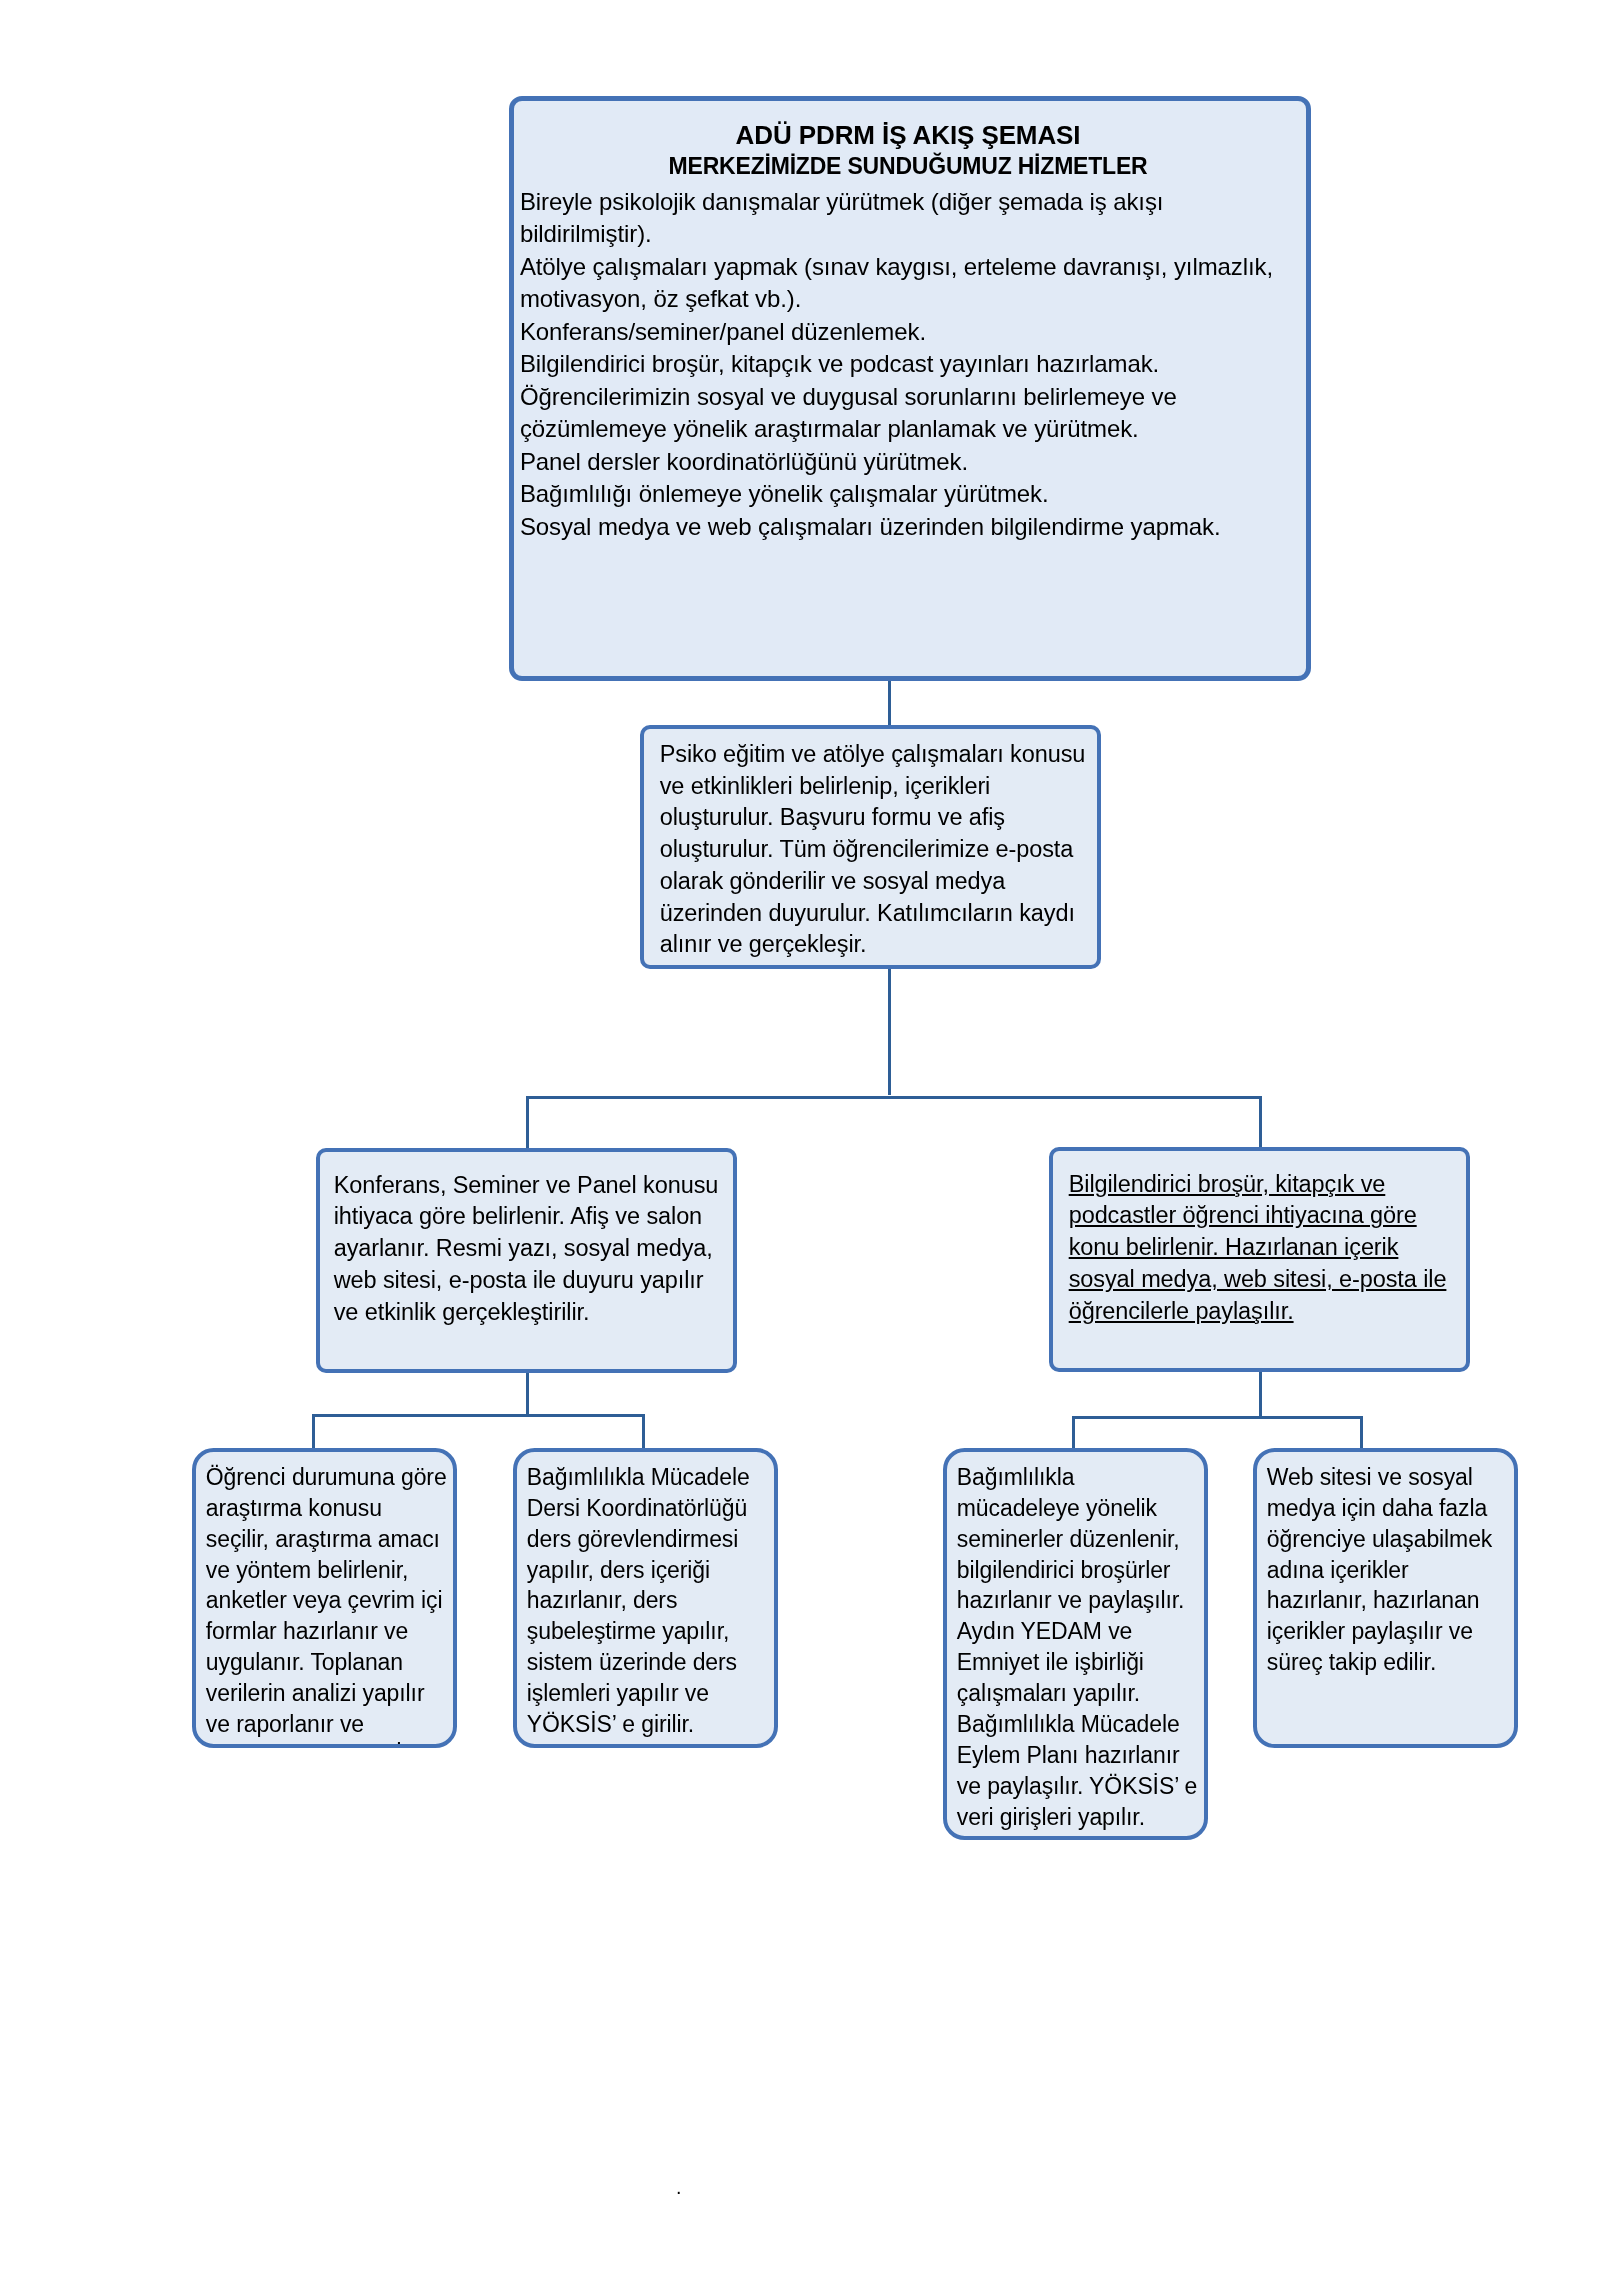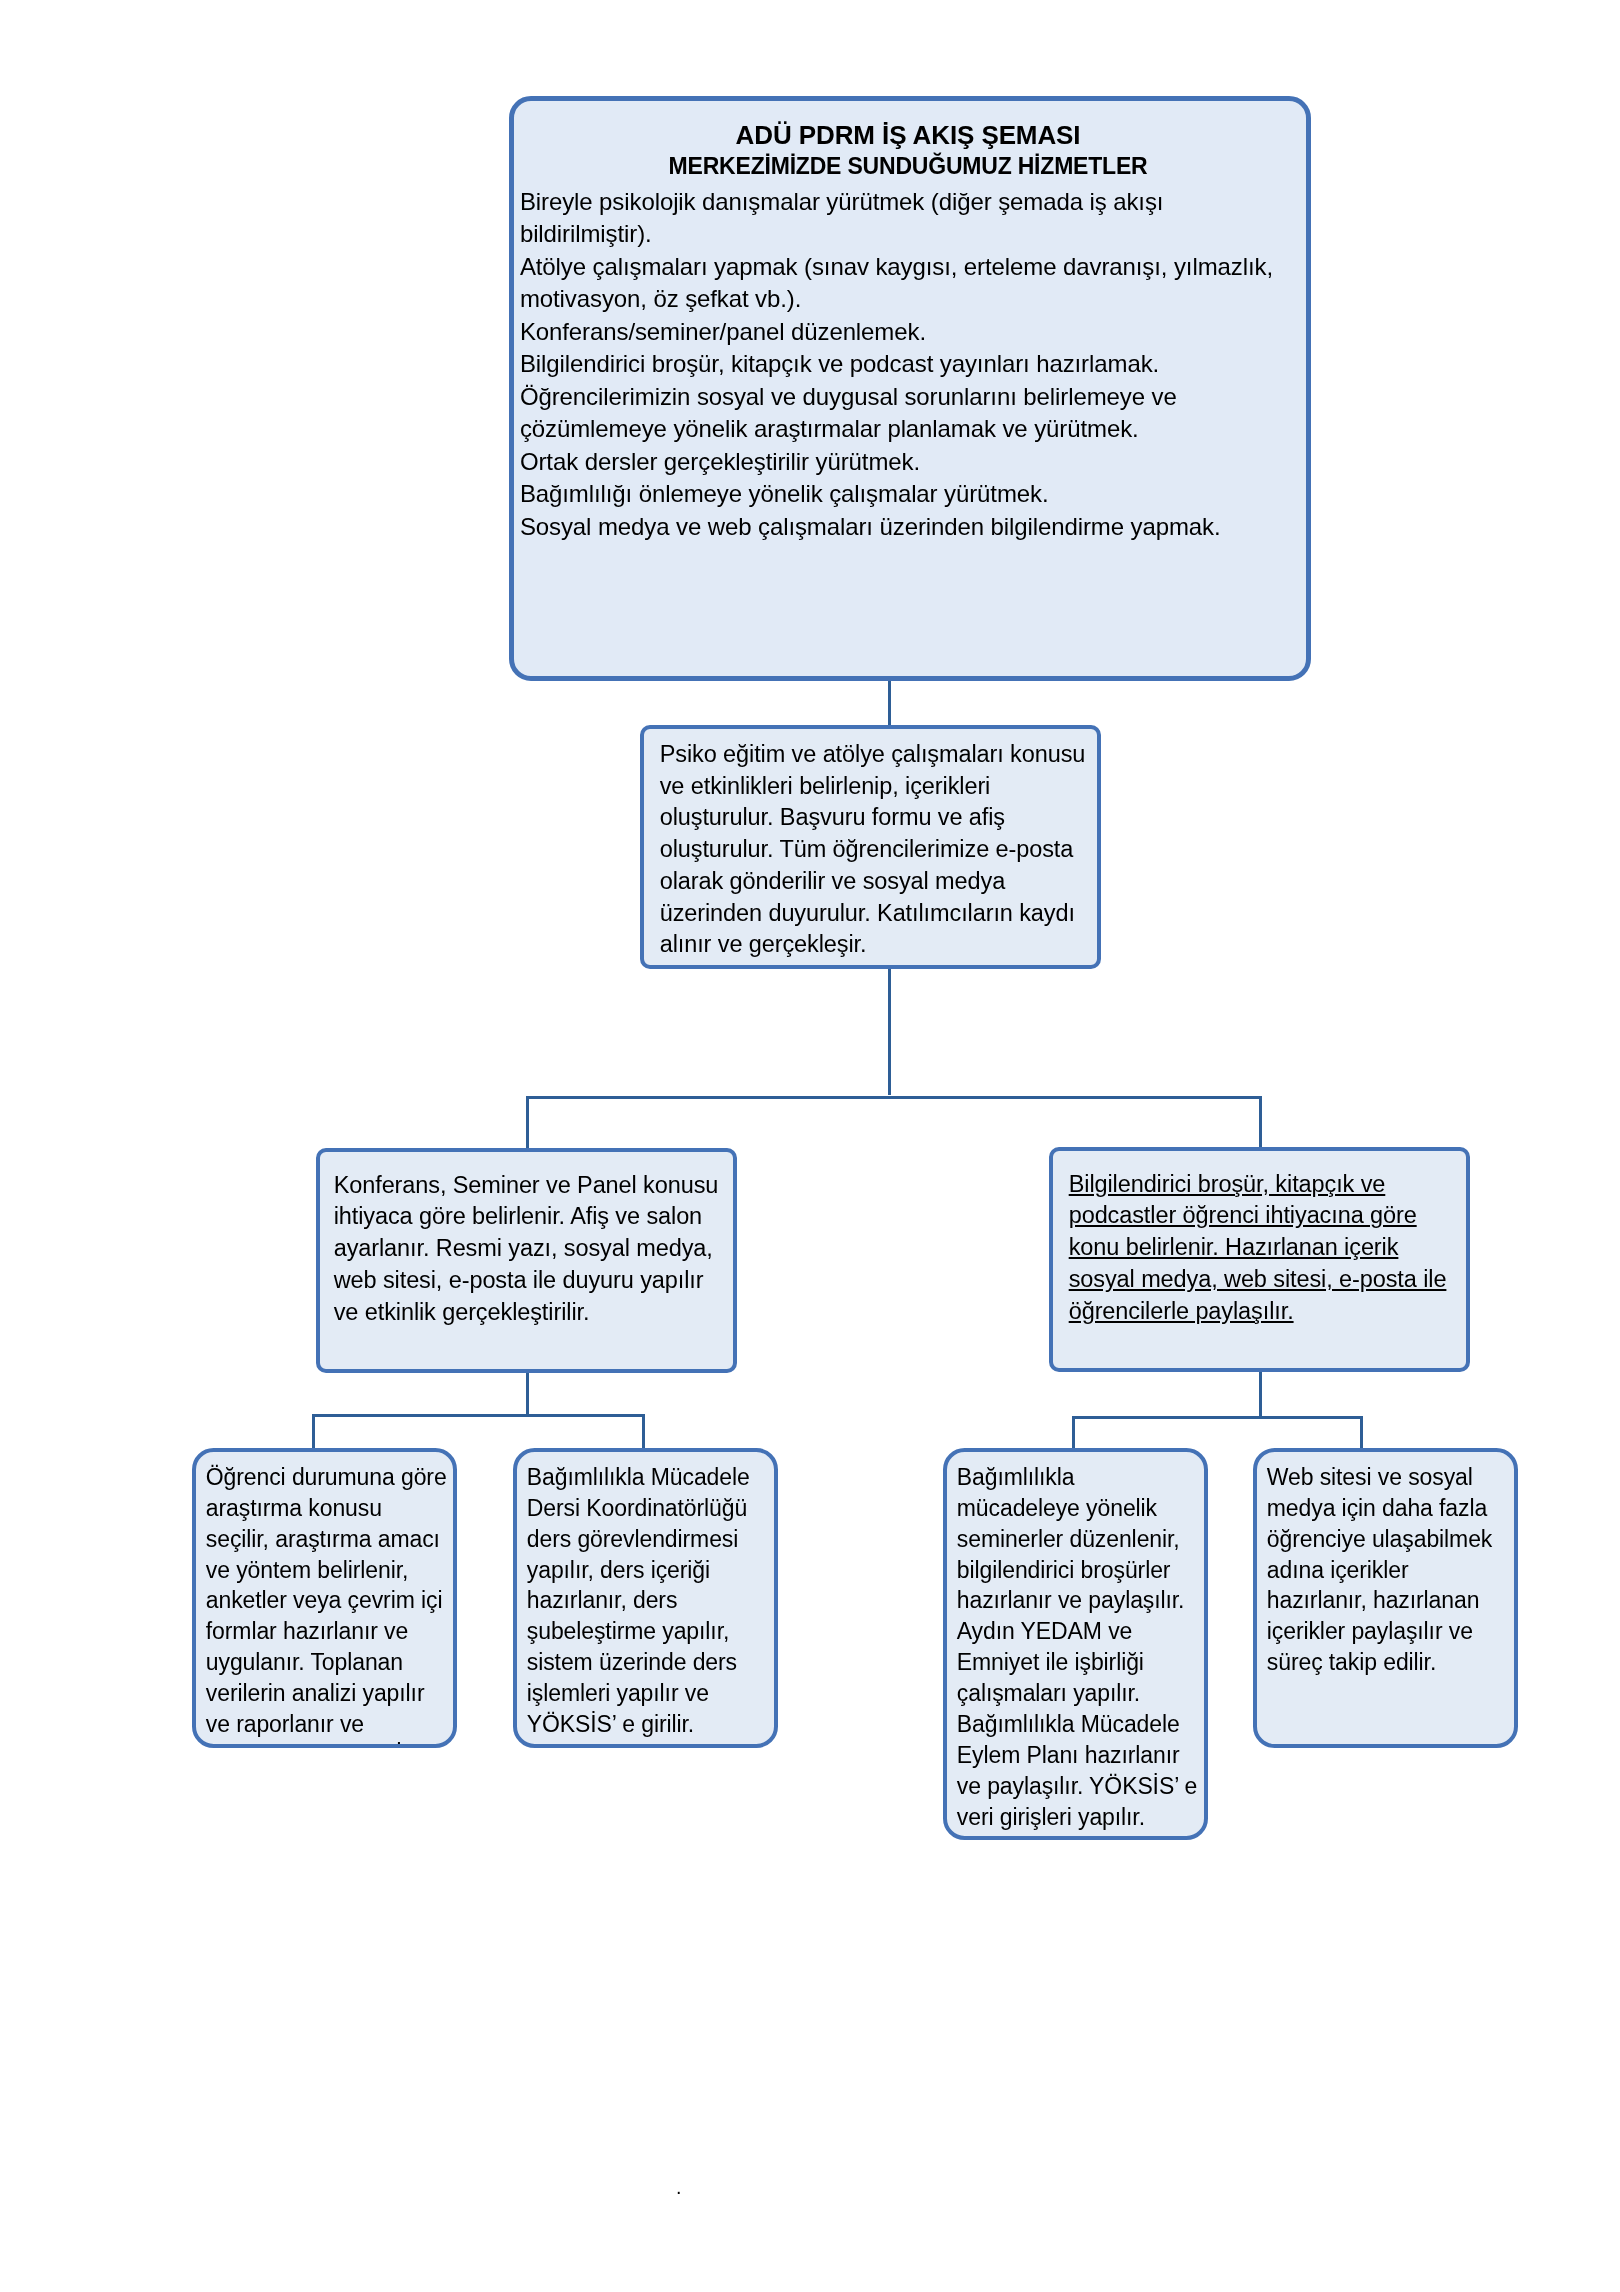--- a/index.html
+++ b/index.html
@@ -35,21 +35,21 @@
     padding: 5.9px 9.8px 5.9px 11.8px;
   }
 
   
   #header-box {
     left: 509px;
     top: 96px;
     width: 802px;
     height: 585px;
     border-width: 5.9px;
-    border-radius: 22px;
+    border-radius: 13px;
     background: #E1EAF6;
   }
   #header-box .inner { padding: 17.6px 9.8px 9.8px 5.9px; }
   .hdr-title {
     text-align: center;
     font-weight: bold;
     font-size: 26px;
     line-height: 1.24;
     letter-spacing: -0.1px;
   }
@@ -144,21 +144,21 @@
   <div class="box" id="header-box">
     <div class="inner">
       <div class="hdr-title">ADÜ PDRM İŞ AKIŞ ŞEMASI</div>
       <div class="hdr-sub">MERKEZİMİZDE SUNDUĞUMUZ HİZMETLER</div>
       <div class="hdr-list">
         <span class="li">Bireyle psikolojik danışmalar yürütmek (diğer şemada iş akışı bildirilmiştir).</span>
         <span class="li">Atölye çalışmaları yapmak (sınav kaygısı, erteleme davranışı, yılmazlık, motivasyon, öz şefkat vb.).</span>
         <span class="li">Konferans/seminer/panel düzenlemek.</span>
         <span class="li">Bilgilendirici broşür, kitapçık ve podcast yayınları hazırlamak.</span>
         <span class="li">Öğrencilerimizin sosyal ve duygusal sorunlarını belirlemeye ve çözümlemeye yönelik araştırmalar planlamak ve yürütmek.</span>
-        <span class="li">Ortak dersler gerçekleştirilir yürütmek.</span>
+        <span class="li">Panel dersler koordinatörlüğünü yürütmek.</span>
         <span class="li">Bağımlılığı önlemeye yönelik çalışmalar yürütmek.</span>
         <span class="li">Sosyal medya ve web çalışmaları üzerinden bilgilendirme yapmak.</span>
       </div>
     </div>
   </div>
 
   <div class="line vline" style="left:888px; top:681px; height:45px;"></div>
 
   <div class="box" id="step2-box">
     <div class="inner">

